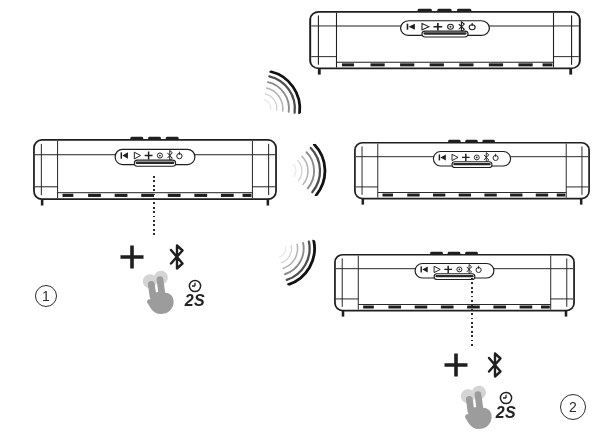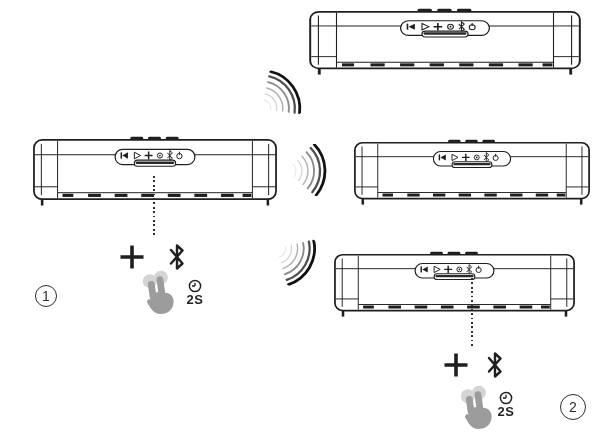--- a/index.html
+++ b/index.html
@@ -3,22 +3,22 @@
 <meta charset="utf-8">
 <style>
   html,body{margin:0;padding:0;background:#fff;}
   .canvas{position:relative;width:607px;height:433px;background:#fff;overflow:hidden;
           font-family:"Liberation Sans",sans-serif;}
   .abs{position:absolute;}
   .dotted{width:2px;background:repeating-linear-gradient(to bottom,#2d2d2d 0 1.8px,transparent 1.8px 4.4px);}
   .circled{border:1.6px solid #2d2d2d;border-radius:50%;color:#2d2d2d;
            display:flex;align-items:center;justify-content:center;
            font-size:14px;line-height:1;box-sizing:border-box;}
-  .duration{font-size:13px;font-weight:700;color:#232323;letter-spacing:.5px;
-            text-align:center;line-height:1;}
+  .duration{font-size:16px;font-weight:700;color:#232323;letter-spacing:.5px;
+            text-align:center;line-height:1;font-style:italic;}
   svg{display:block;overflow:visible;}
 </style>
 </head>
 <body>
 
 <div class="canvas">
 
   <svg width="0" height="0" aria-hidden="true">
     <defs>
       <symbol id="soundbar" viewBox="0 0 250 72" preserveAspectRatio="none">

